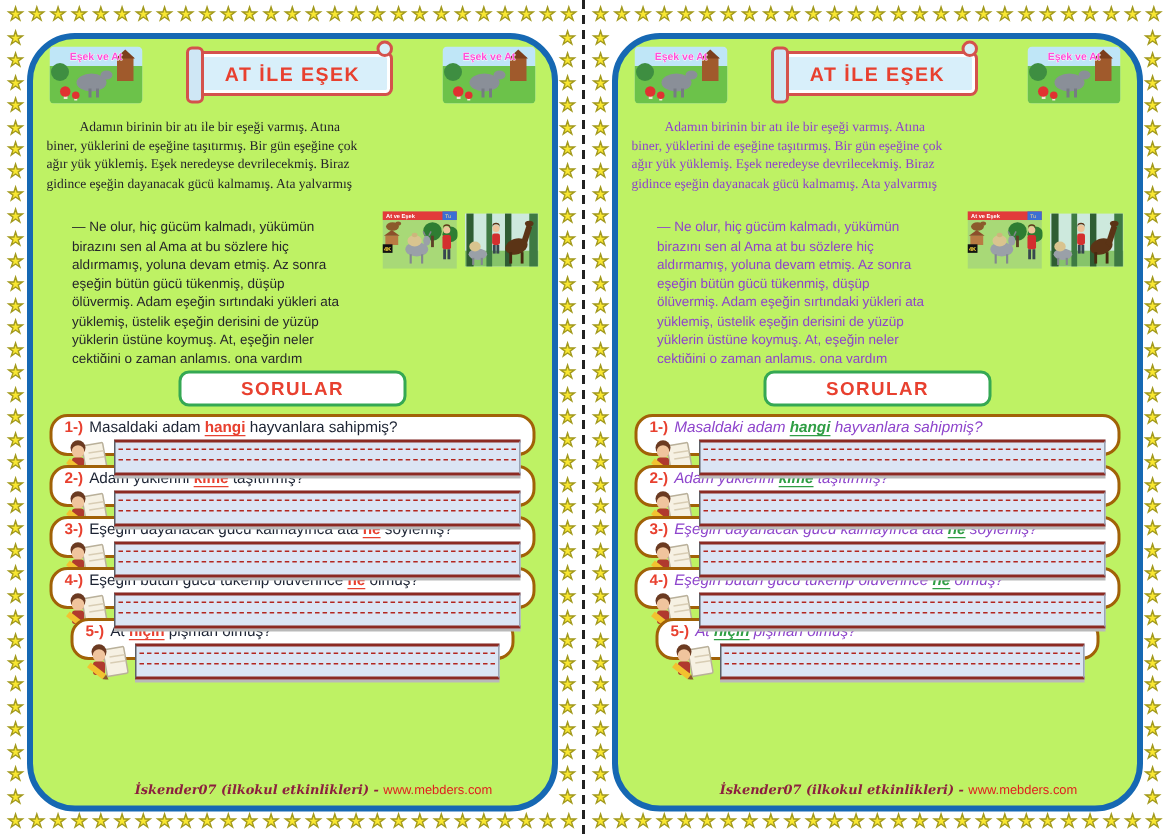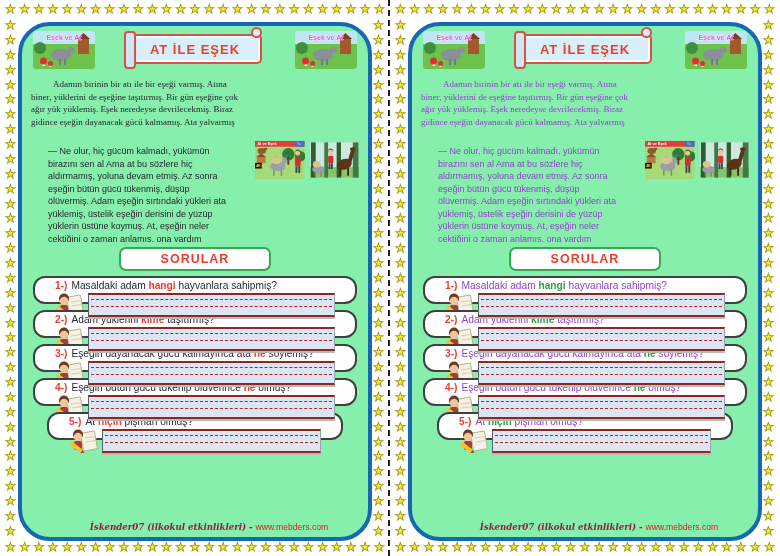--- a/index.html
+++ b/index.html
@@ -14,21 +14,21 @@
          display:flex;justify-content:space-between;z-index:2;}
   .stars span{display:block;}
   .stars-top{top:3px;left:5px;right:5px;}
   .stars-bottom{bottom:3px;left:5px;right:5px;}
   .stars.v{flex-direction:column;top:19px;bottom:19px;width:12px;}
   .stars-left{left:5px;}
   .stars-right{right:5px;}
 
   
   .frame{position:absolute;left:18px;right:18px;top:22px;bottom:15px;border:4px solid #1668b3;
-         border-radius:32px;padding:3px 9px 4px;display:flex;flex-direction:column;background:#86efac;z-index:1;}
+         border-radius:32px;padding:3px 9px 4px;display:flex;flex-direction:column;background:#bef264;z-index:1;}
 
   
   .header{display:flex;align-items:flex-start;justify-content:space-between;height:43px;margin:2px 2px 0;}
   .corner-img{width:62px;height:38px;border-radius:3px;}
   .banner{position:relative;height:26px;margin-top:3px;background:#d8effa;border:2px solid #d4524c;
           border-radius:5px;display:flex;align-items:center;justify-content:center;padding:0 20px;
           box-shadow:inset 0 0 0 2px #fff;}
   .banner::before{content:"";position:absolute;left:-6px;top:-5px;bottom:-7px;width:8px;background:#cfe7f5;
           border:2px solid #d4524c;border-radius:4px;}
   .banner::after{content:"";position:absolute;right:-2px;top:-9px;width:7px;height:7px;background:#d8effa;
@@ -44,27 +44,27 @@
   .media{width:104px;display:flex;flex-direction:row;gap:5px;}
   .thumb{width:104px;border-radius:2px;display:block;}
   svg text{font-family:"Liberation Sans",sans-serif;}
 
   
   .sorular-wrap{text-align:center;margin:5px 0 5px;}
   .sorular{display:inline-block;border:2px solid #35a853;border-radius:7px;padding:3px 40px;
            color:#e8402f;font-weight:bold;font-size:12.5px;letter-spacing:1px;background:#fff;}
 
   
-  .qbox{border:2px solid #404040;border-radius:12px;padding:2px 20px 4px;margin:0 2px 6px;height:28px;
+  .qbox{border:2px solid #a16207;border-radius:12px;padding:2px 8px 4px;margin:0 2px 6px;height:28px;
         box-sizing:border-box;background:#fff;}
   .qbox.q5{margin:0 16px 0;}
   .qline{font-size:10.2px;white-space:nowrap;overflow:hidden;}
   .qnum{color:#e8402f;font-weight:bold;margin-right:4px;}
   .qtext{color:#1c2333;}
-  .variant-purple .qtext{color:#8e44cc;}
+  .variant-purple .qtext{color:#8e44cc;font-style:italic;}
   .qkey{color:#e8402f;text-decoration:underline;text-underline-offset:2px;font-weight:bold;}
   .variant-purple .qkey{color:#2f9e44;}
   .arow{display:flex;align-items:center;gap:3px;margin-top:1px;}
   .boy-icon{width:30px;height:25px;flex:0 0 30px;}
   .alines{flex:1;height:20px;background:#dbe5f4;border-top:2px solid #8c2a22;border-bottom:2px solid #8c2a22;
           border-left:1px solid #5c5f66;border-right:1px solid #9aa4b5;
           box-shadow:0 2px 0 #b9b9b9;position:relative;}
   .alines::before,.alines::after{content:"";position:absolute;left:2px;right:2px;border-top:1.3px dashed #b3261e;}
   .alines::before{top:4px;}
   .alines::after{top:11px;}

